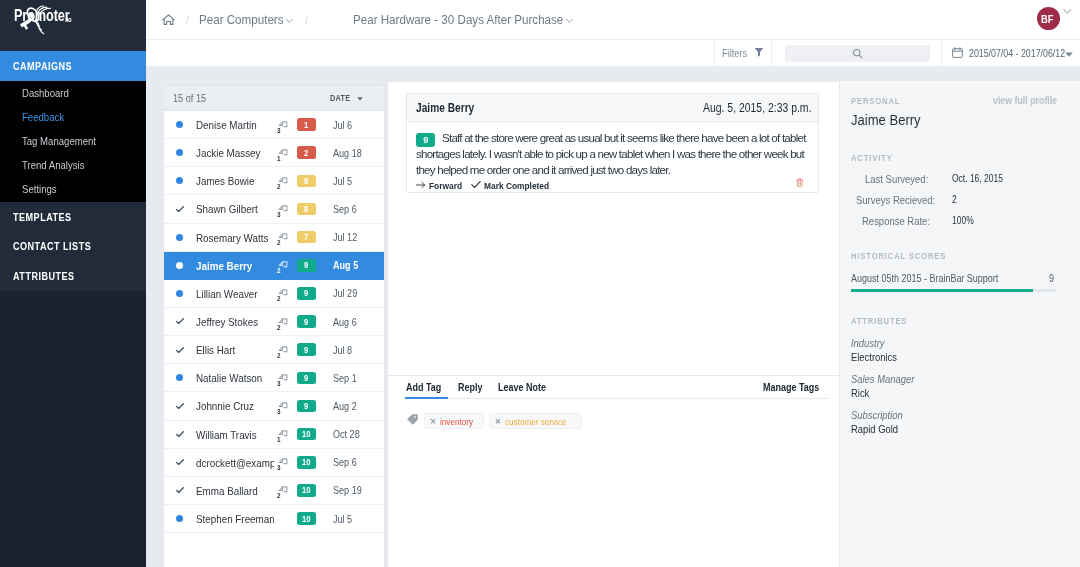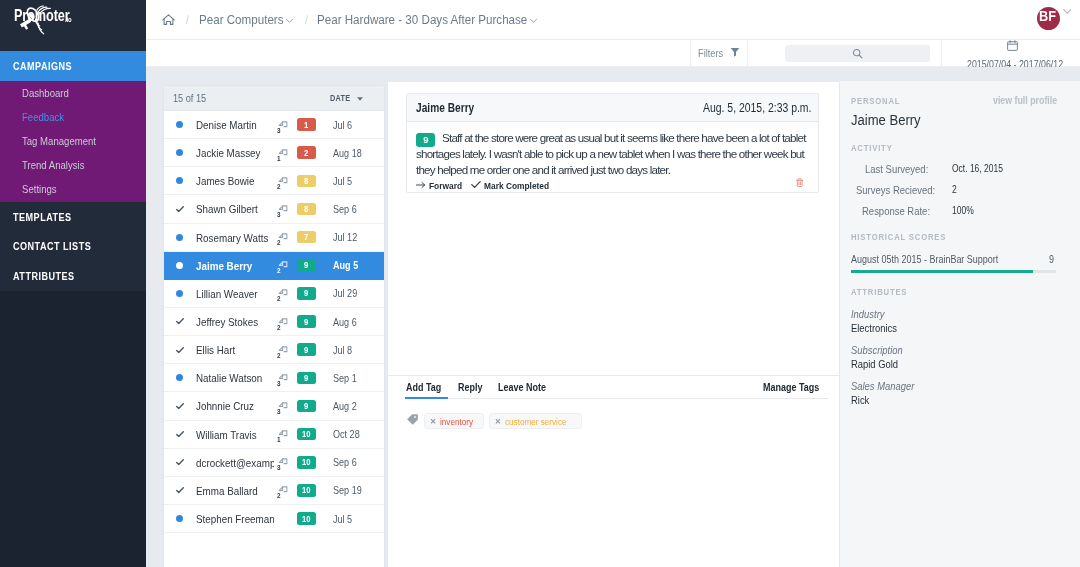--- a/index.html
+++ b/index.html
@@ -19,45 +19,45 @@
   .logo-area { height:51px; background:#222b39; position:relative; }
   .logo { position:absolute; left:14px; top:0px; display:flex; align-items:baseline; height:51px; }
   .logo-text { position:absolute; left:0; top:7px; color:#fff; font-size:16.3px; font-weight:700; letter-spacing:-0.15px; font-family:"Liberation Sans",sans-serif; display:inline-block; transform:scaleX(0.92); transform-origin:left top; line-height:16px;}
   .logo-suffix { position:absolute; left:51px; top:16px; color:#fff; font-size:7px; font-weight:700; letter-spacing:-0.2px;}
   .logo-mark { position:absolute; left:1px; top:-1px; width:42px; height:40px; }
 
   .sec { }
   .sec-header { height:29.8px; display:flex; align-items:center; padding-left:12.6px;
      font-size:10.7px; font-weight:700; letter-spacing:0.58px; color:#fff; background:#222b39; }
   .sec-header.active { background:#338bdf; }
-  .sec-body { background:#701a75; padding:0px 0 1px; }
+  .sec-body { background:#000000; padding:0px 0 1px; }
   .sec-item { height:24px; display:flex; align-items:center; padding-left:22.1px; font-size:11.3px; color:#c8ccd2; }
   .sec-item.active { color:#3e93e8; }
 
   
   .main { flex:1; display:flex; flex-direction:column; height:567px; background:#fff; }
   .topbar { flex:0 0 40px; height:40px; display:flex; align-items:center; background:#fff; border-bottom:1px solid #ebedef; padding:0 0 0 16px; position:relative;}
   .crumbs { display:flex; align-items:center; gap:0px; flex:1; font-size:13.7px; color:#737f8b; }
   .crumb { color:#6d7b88; display:flex; align-items:center; }
   .crumb > [data-name^="breadcrumb-label"] { display:inline-block; overflow:visible; white-space:nowrap; }
   [data-name="breadcrumb-label-0"] { width:85px; }
-  [data-name="breadcrumb-label-1"] { width:211px; }
+  [data-name="breadcrumb-label-1"] { width:211px;margin-left:36px; }
   .caret { margin-left:1px; display:inline-flex; align-items:center; position:relative; top:1px;}
   .crumb-sep { color:#ccd3da; text-align:center; font-size:12.5px; display:inline-block;}
   [data-name="breadcrumb-separator-1"] { width:24.4px; }
   [data-name="breadcrumb-separator-2"] { width:22.6px; }
     .avatar-wrap { position:absolute; right:9px; top:7px; display:flex; align-items:flex-start; }
   .avatar { width:23px; height:23px; border-radius:50%; background:#9e2b47; color:#fff;
-     display:flex; justify-content:center; font-size:15px; font-weight:700; letter-spacing:0.1px;}
+     display:flex; align-items:center; justify-content:center; font-size:11px; font-weight:700; letter-spacing:0.1px;}
   .avatar-caret { margin-left:3px; margin-top:2px; line-height:0;}
 
   .filterbar { flex:0 0 27px; height:27px; display:flex; align-items:center; justify-content:flex-end; background:#fff; border-bottom:1px solid #eceef1; position:relative;}
-  .filters-btn { position:absolute; left:544px;text-align:center; }
+  .filters-btn { position:absolute; left:568px;text-align:center; }
   .search-box { position:absolute; left:639px; margin:0;flex-direction:column;}
-  .date-box { position:absolute; left:795px; right:0;flex-direction:column; }
+  .date-box { position:absolute; left:795px; right:0; }
   [data-name="date-range-label"] { width:90px; white-space:nowrap; overflow:visible;}
   .filters-btn { display:flex; align-items:center; gap:5px; font-size:10.9px; color:#7e8c99; width:58px; justify-content:center; height:27px; border-left:1px solid #eceef1; border-right:1px solid #eceef1;}
   .search-box { display:flex; align-items:center; gap:6px; background:#eef0f3; border-radius:3px; height:17px; width:145px; padding:0 7px; margin:0; }
   .search-box .ph { font-size:11.2px; color:#9aa5b1; }
   .date-box { display:flex; align-items:center; gap:6px; font-size:10.4px; color:#5b6872; padding:0 8px 0 10px; height:27px; border-left:1px solid #eceef1;}
 
   .content { flex:1 1 auto; min-height:0; display:flex; background:#fff; position:relative; overflow:hidden;}
   .gray-band { position:absolute; left:0; right:0; top:0; height:15px; background:#e7eaee; z-index:3; pointer-events:none;}
   
   .listpane { width:241px; flex:0 0 241px; background:#e7eaee; padding:18px 0 0 17px; position:relative; z-index:4;}
@@ -118,21 +118,21 @@
   .tagchip .x { color:#8f979f; font-size:7.5px; font-weight:700; position:relative; top:0px;}
 
   
   .profile { width:241px; flex:0 0 241px; background:#f5f6f8; border-left:1px solid #e6e8eb; padding:28px 13px 0 11px; position:relative; z-index:4;}
   .profile:before { content:""; position:absolute; left:-1px; right:0; top:0; height:14px; background:#e7eaee; }
   .p-head { display:flex; align-items:baseline; }
   .p-caps { font-size:9.1px; font-weight:700; letter-spacing:0.95px; color:#b3bac1; flex:1; }
   .p-link { font-size:10.4px; font-weight:700; color:#b9c0c7; }
   .p-name { font-size:15.4px; color:#2a333c; margin-top:5px; }
   .p-email { font-size:11.1px; color:#2b343c; margin-top:9px; }
-  .p-sec { margin-top:8px; }
+  .p-sec { margin-top:18px; }
   .p-rows { margin-top:8px; }
   .p-row { display:flex; margin-bottom:9px; }
   .p-label { width:101px; flex:0 0 101px; font-size:11.2px; color:#67727c;text-align:center; }
   .p-value { font-size:10px; color:#2b343c; }
   .hist { margin-top:9px; }
   .hist-top { display:flex; align-items:baseline; width:206px;}
   .hist-label { flex:1; font-size:10.6px; color:#4f5a64; }
   .hist-score { font-size:10.6px; color:#4f5a64; margin-right:3.5px;}
   .hist-bar { margin-top:5px; height:3px; background:#e2e5e8; border-radius:0px; overflow:hidden; width:205px;}
   .hist-fill { height:3px; background:#14ab8f; }
@@ -710,25 +710,25 @@
             </div>
         </div>
         <div class="p-sec" data-name="attributes-section">
           <span class="p-caps" data-name="attributes-heading"><span class="nw">ATTRIBUTES</span></span>
           <div class="attr" id="attr-rows">
               <div class="attr-item" data-name="attribute-item">
     <div class="attr-label" data-name="attribute-label"><span class="nw">Industry</span></div>
     <div class="attr-value" data-name="attribute-value"><span class="nw">Electronics</span></div>
               </div>
               <div class="attr-item" data-name="attribute-item">
+    <div class="attr-label" data-name="attribute-label"><span class="nw">Sales Manager</span></div>
+    <div class="attr-value" data-name="attribute-value"><span class="nw">Rick</span></div>
+              </div>
+              <div class="attr-item" data-name="attribute-item">
     <div class="attr-label" data-name="attribute-label"><span class="nw">Subscription</span></div>
     <div class="attr-value" data-name="attribute-value"><span class="nw">Rapid Gold</span></div>
               </div>
-              <div class="attr-item" data-name="attribute-item">
-    <div class="attr-label" data-name="attribute-label"><span class="nw">Sales Manager</span></div>
-    <div class="attr-value" data-name="attribute-value"><span class="nw">Rick</span></div>
-              </div>
             </div>
         </div>
       </div>
     </div>
   </div>
 </div>
 
 </body></html>

